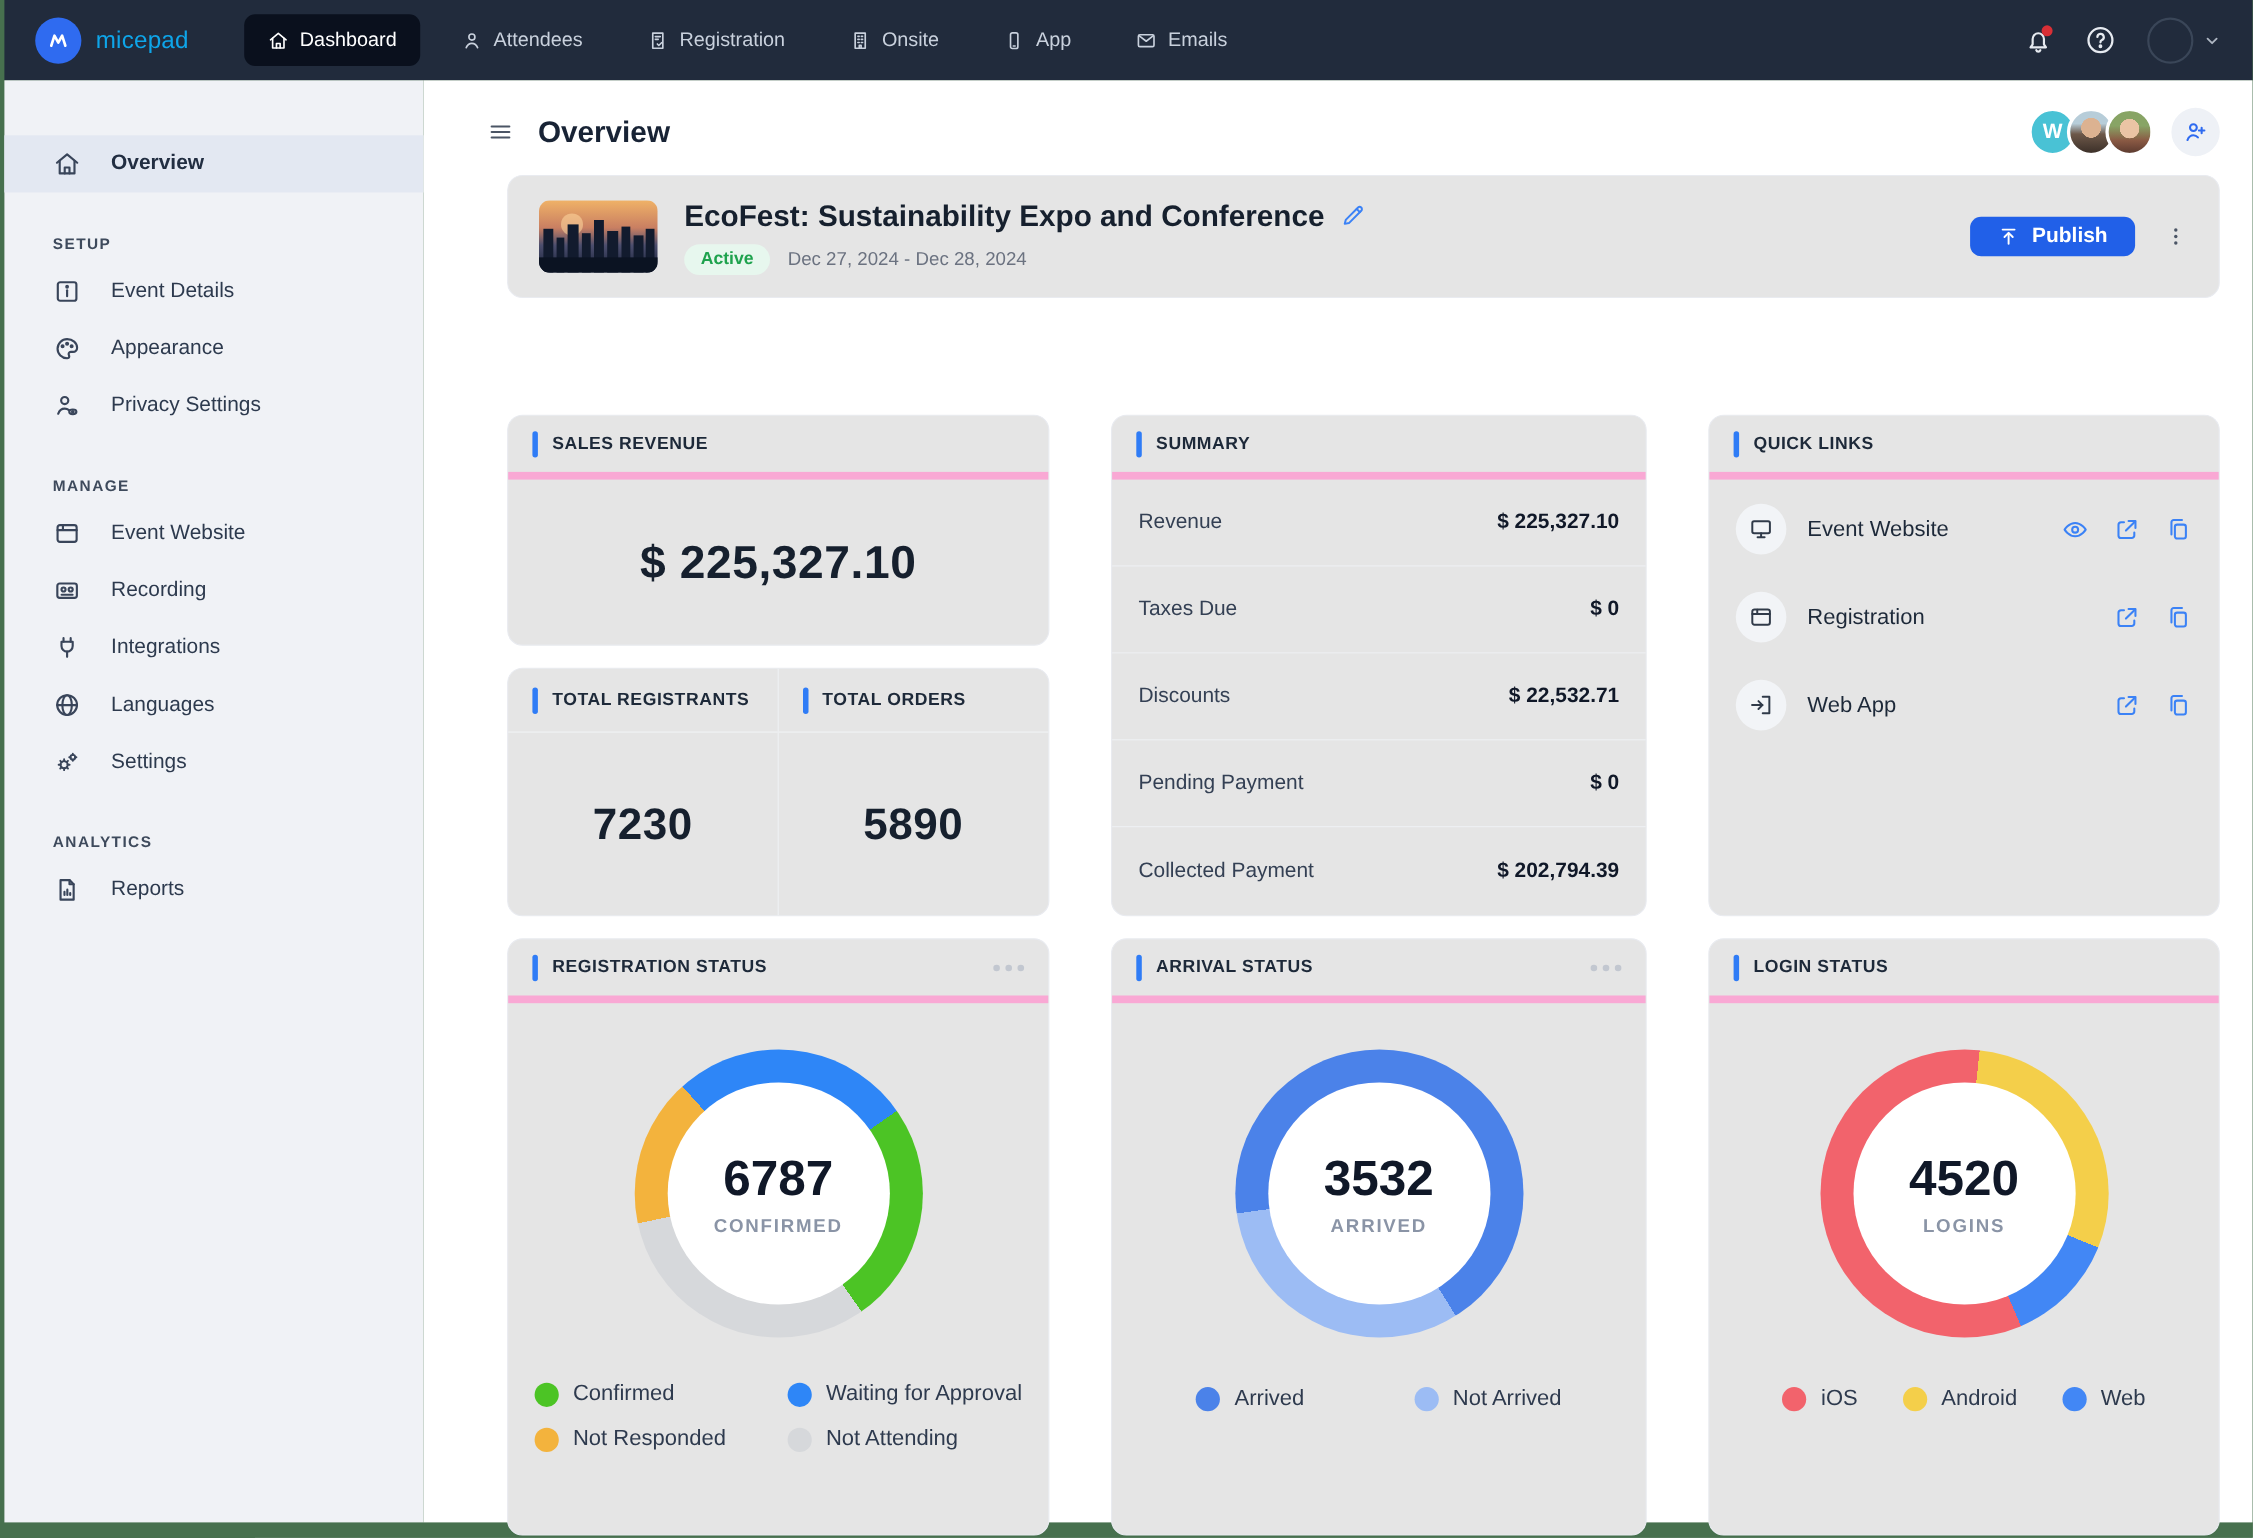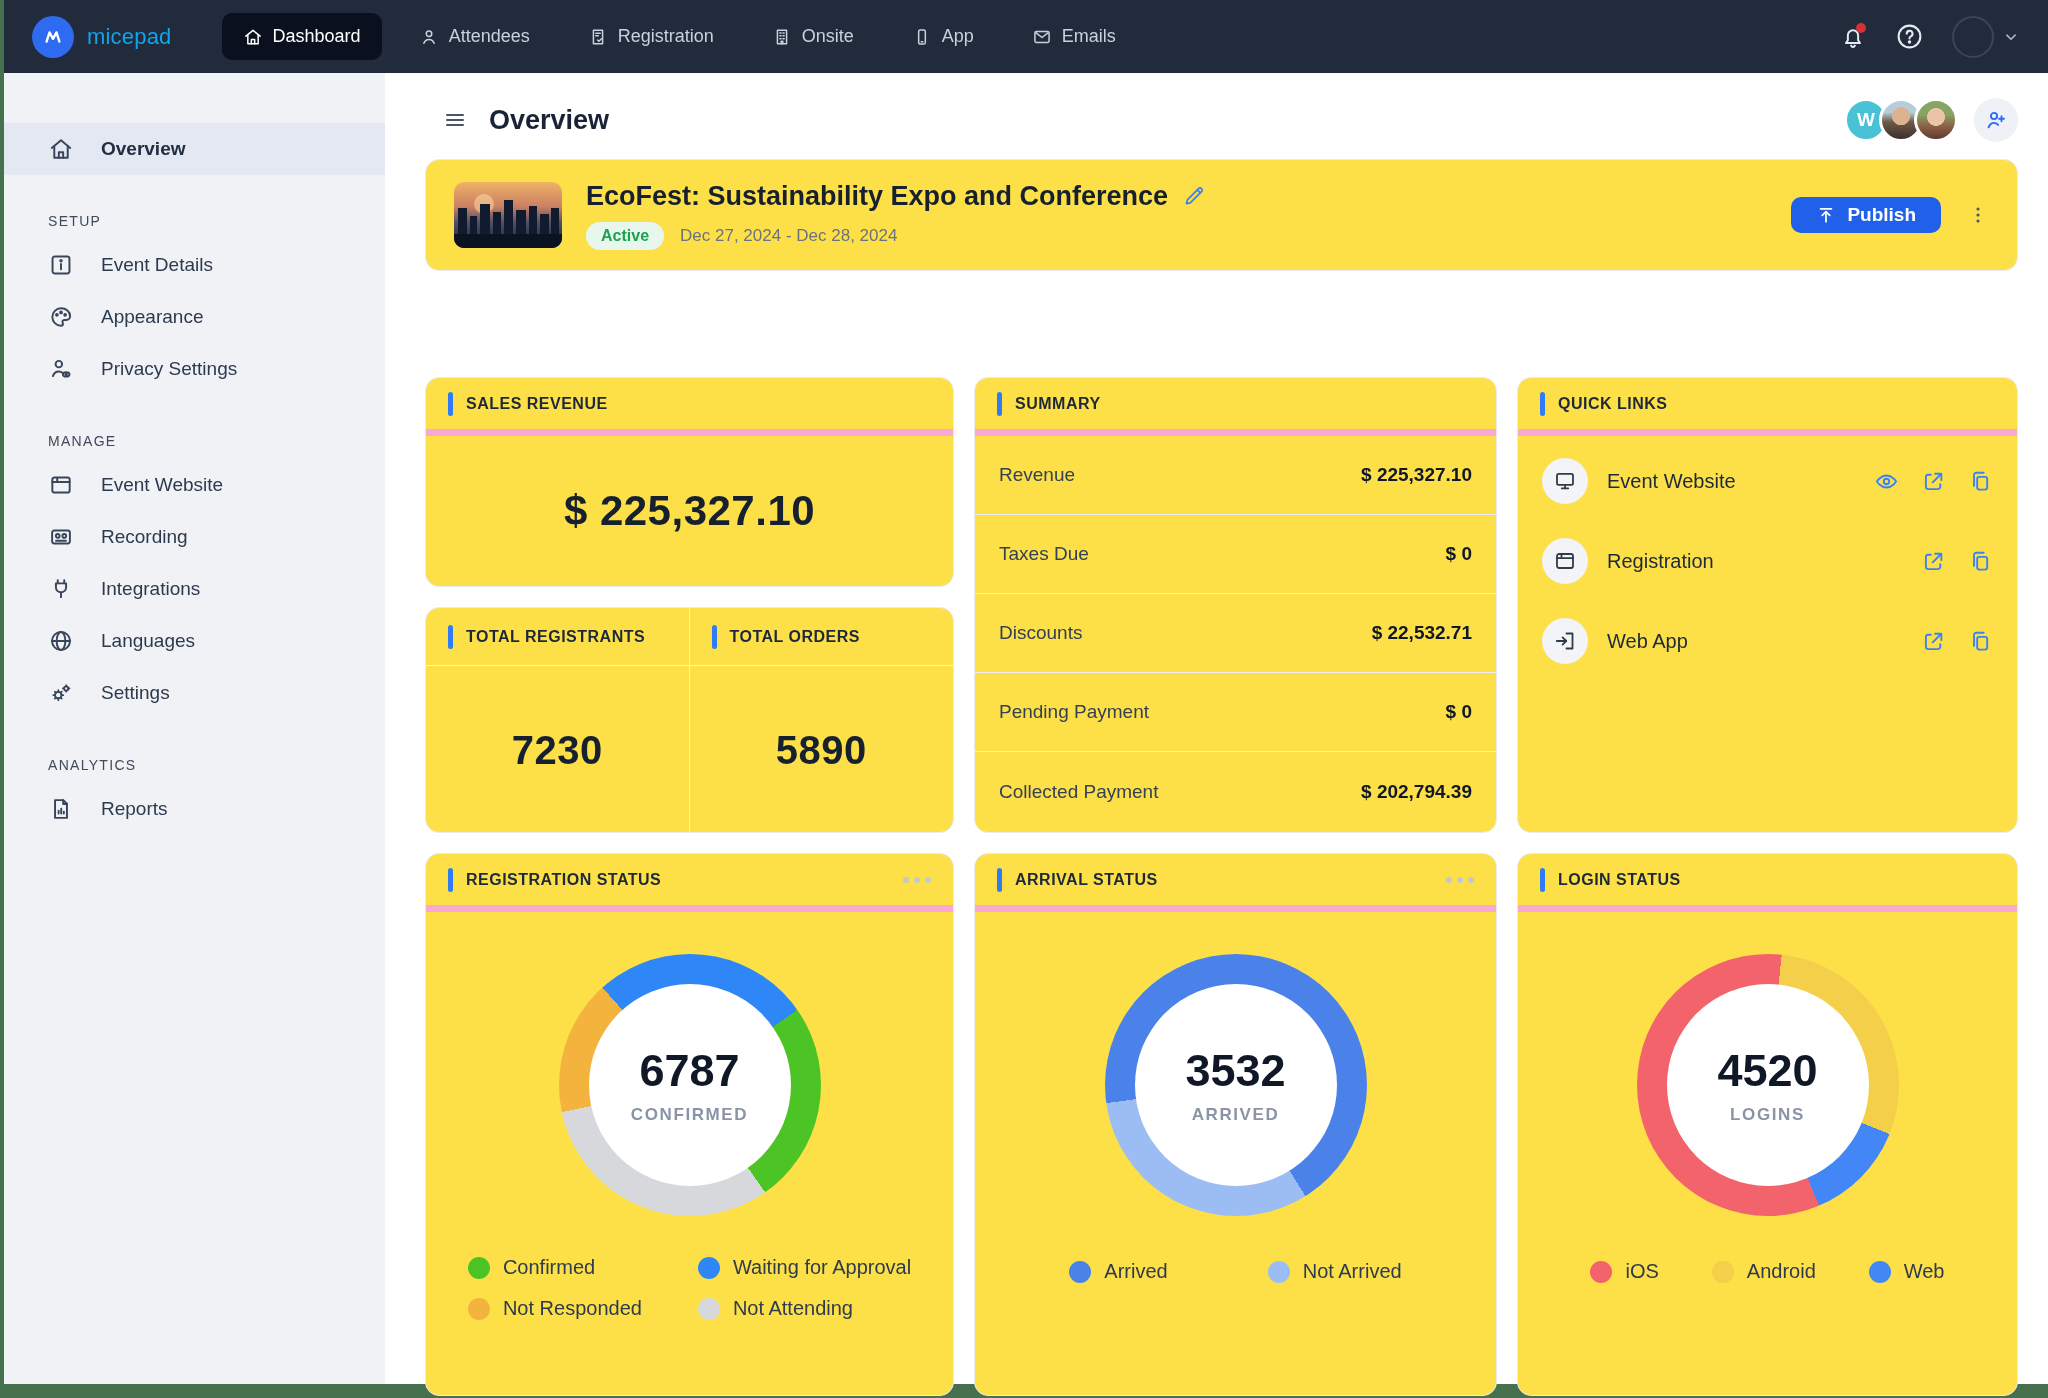--- a/index.html
+++ b/index.html
@@ -24,21 +24,21 @@
     background: radial-gradient(circle at 50% 38%, #e9c3a4 0 31%, transparent 32%),
                 linear-gradient(180deg,#7d6552 0 28%, #a9ب 0, #96764f 46%, #6e4f3d 70%, #46352c 100%); }
   .chev { width:18px; height:18px; color:#aeb6c2; }
 
   
   .shell { display:flex; height:1325px; }
   .sidebar { width:381px; height:1311px; background:#f0f2f6; flex:0 0 auto; padding-top:50px; }
   .side-item { height:52px; display:flex; align-items:center; padding-left:44px; gap:27px; font-size:19px; color:#2d3a4e; cursor:pointer; }
   .side-item .ic { width:26px; height:26px; color:#39455a; flex:0 0 auto; }
   .side-item.selected { background:#e3e8f2; font-weight:700; color:#222e42; }
-  .side-label { margin:38px 0 10px 44px; font-size:14px; font-weight:400; letter-spacing:1.3px; color:#3e4a5c; }
+  .side-label { margin:38px 0 10px 44px; font-size:14px; font-weight:700; letter-spacing:1.3px; color:#3e4a5c; }
 
   
   .main { flex:1; position:relative; }
   .main::before { content:""; position:absolute; left:0; right:0; top:0; height:1311px; background:#ffffff; }
   .content { position:relative; padding:0 30px 0 40px; }
 
   .page-head { display:flex; align-items:center; margin-top:22px; height:50px; }
   .burger { width:24px; height:24px; color:#4b5565; margin-left:18px; cursor:pointer; }
   .page-title { font-size:27px; font-weight:700; color:#182335; margin-left:22px; }
   .head-avatars { margin-left:auto; display:flex; align-items:center; }
@@ -46,21 +46,21 @@
   .av + .av { margin-left:-9px; }
   .av-w { background:#49c2d5; color:#fff; display:flex; align-items:center; justify-content:center; font-size:19px; font-weight:700; }
   .av-m { background: radial-gradient(circle at 50% 40%, #dcb291 0 30%, transparent 31%),
           linear-gradient(180deg,#b7cdd9 0 30%, #6d5849 55%, #3c3029 100%); }
   .av-f { background: radial-gradient(circle at 50% 42%, #eac4a4 0 30%, transparent 31%),
           linear-gradient(180deg,#88a465 0 35%, #8a5a44 70%, #5d3b30 100%); }
   .av-add { width:44px; height:44px; border-radius:50%; background:#eef1f6; margin-left:16px; display:flex; align-items:center; justify-content:center; color:#2f6bf0; cursor:pointer; }
   .av-add .ic { width:24px; height:24px; }
 
   
-  .card { background:#fde047; border:1px solid #e9ebf0; border-radius:14px; }
+  .card { background:#e5e5e5; border:1px solid #e9ebf0; border-radius:14px;margin-left:36px; }
   .event-card { margin-top:14px; height:112px; display:flex; align-items:center; padding:0 28px; }
   .thumb { width:108px; height:66px; border-radius:10px; overflow:hidden; flex:0 0 auto; }
   .event-info { margin-left:24px; }
   .event-title-row { display:flex; align-items:center; gap:14px; }
   .event-title { font-size:27px; font-weight:700; color:#16202e; }
   .pencil { width:24px; height:24px; color:#3b82f6; cursor:pointer; }
   .event-sub { display:flex; align-items:center; gap:16px; margin-top:10px; }
   .badge { background:#e7f7ee; color:#1ea24d; font-size:16px; font-weight:700; padding:5px 15px; border-radius:14px; }
   .dates { color:#6b7280; font-size:17px; }
   .event-right { margin-left:auto; display:flex; align-items:center; }

